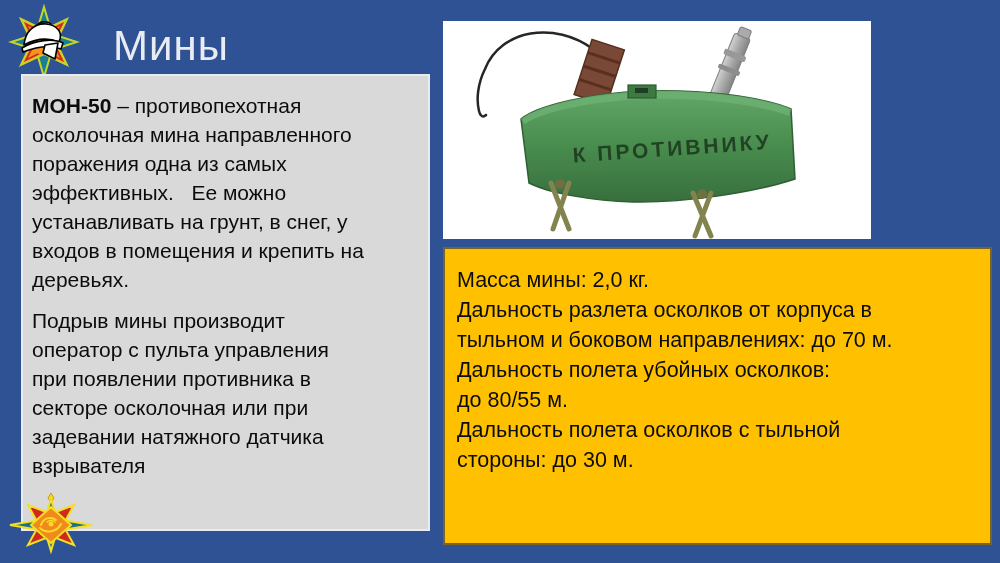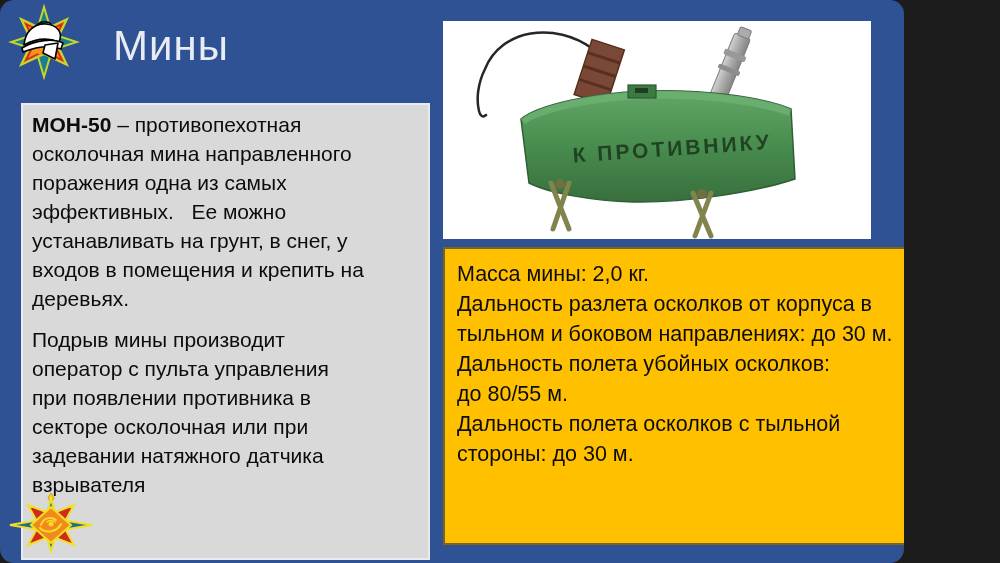--- a/index.html
+++ b/index.html
@@ -1,43 +1,42 @@
 <!DOCTYPE html>
 <html><head>
 <meta charset="utf-8">
 <style>
   html,body { margin:0; padding:0; background:#1c1c1c; }
   .slide {
-    position:relative; width:904px; height:563px; overflow:hidden;
+    position:relative; width:1000px; height:563px; overflow:hidden;
     background:#2e5293;
     font-family:"Liberation Sans","DejaVu Sans",sans-serif;
-    border-radius:14px;
   }
   .emblem-top { position:absolute; left:8px; top:4px; width:72px; height:76px; }
   .slide-title {
     position:absolute; left:113px; top:22px;
     font-size:42px; line-height:48px; color:#e9ecf3; letter-spacing:1px;
   }
   .desc-panel {
-    position:absolute; left:21px; top:103px; width:409px; height:457px;
+    position:absolute; left:21px; top:74px; width:409px; height:457px;
     background:#d9d9d9; border:2px solid #e8ecf2; box-sizing:border-box;
-    padding:5px 10px 0 9px; color:#0c0c0c;
+    padding:15px 10px 0 9px; color:#0c0c0c;
     font-size:21px; line-height:29px;
   }
   .desc-panel p { margin:0 0 12px 0; white-space:pre-wrap; }
   .desc-panel b { font-weight:bold; }
   .photo-panel {
     position:absolute; left:443px; top:21px; width:428px; height:218px;
     background:#ffffff;
   }
   .photo-panel svg { display:block; width:100%; height:100%; }
   .specs-panel {
     position:absolute; left:443px; top:247px; width:549px; height:298px;
     background:#ffc000; border:2px solid #7a6420; box-sizing:border-box;
-    padding:10px 12px; color:#0c0c0c;
+    padding:16px 12px; color:#0c0c0c;
     font-size:21.5px; line-height:30px;
   }
   .spec-item { white-space:pre-wrap; }
   .emblem-bottom { position:absolute; left:7px; top:492px; width:88px; height:64px; }
 </style>
 </head>
 <body>
 
 <div class="slide">
 
@@ -122,21 +121,21 @@
       <g fill="#6f6f3f">
         <circle cx="117" cy="163" r="5"></circle>
         <circle cx="259" cy="173" r="5"></circle>
       </g>
     </svg>
   </div>
 
   <div class="specs-panel">
     <div class="spec-item">Масса мины: 2,0 кг.</div>
     <div class="spec-item">Дальность разлета осколков от корпуса в
-тыльном и боковом направлениях: до 30 м.</div>
+тыльном и боковом направлениях: до 70 м.</div>
     <div class="spec-item">Дальность полета убойных осколков:
 до 80/55 м.</div>
     <div class="spec-item">Дальность полета осколков с тыльной
 стороны: до 30 м.</div>
   </div>
 
   <svg class="emblem-bottom" viewBox="0 0 88 64" aria-hidden="true">
     <path d="M44,1 L47,6 L44,11 L41,6 Z" fill="#f5d31f" stroke="#caa20f" stroke-width="1"></path>
     <polygon points="44,7 50,27 85,33 50,39 44,59 38,39 3,33 38,27" fill="#1c6f8f" stroke="#f2e024" stroke-width="2"></polygon>
     <polygon points="21,13 44,22 67,13 56,33 67,53 44,44 21,53 32,33" fill="#ce2a1e" stroke="#f2e024" stroke-width="2"></polygon>

